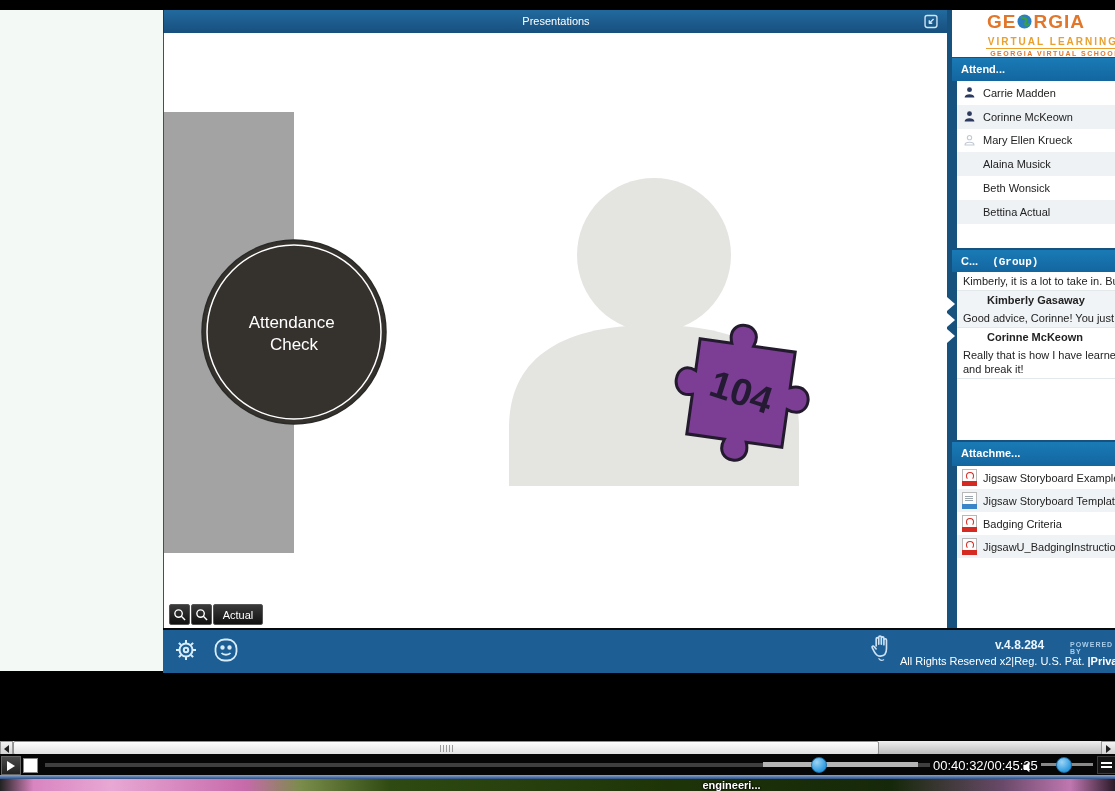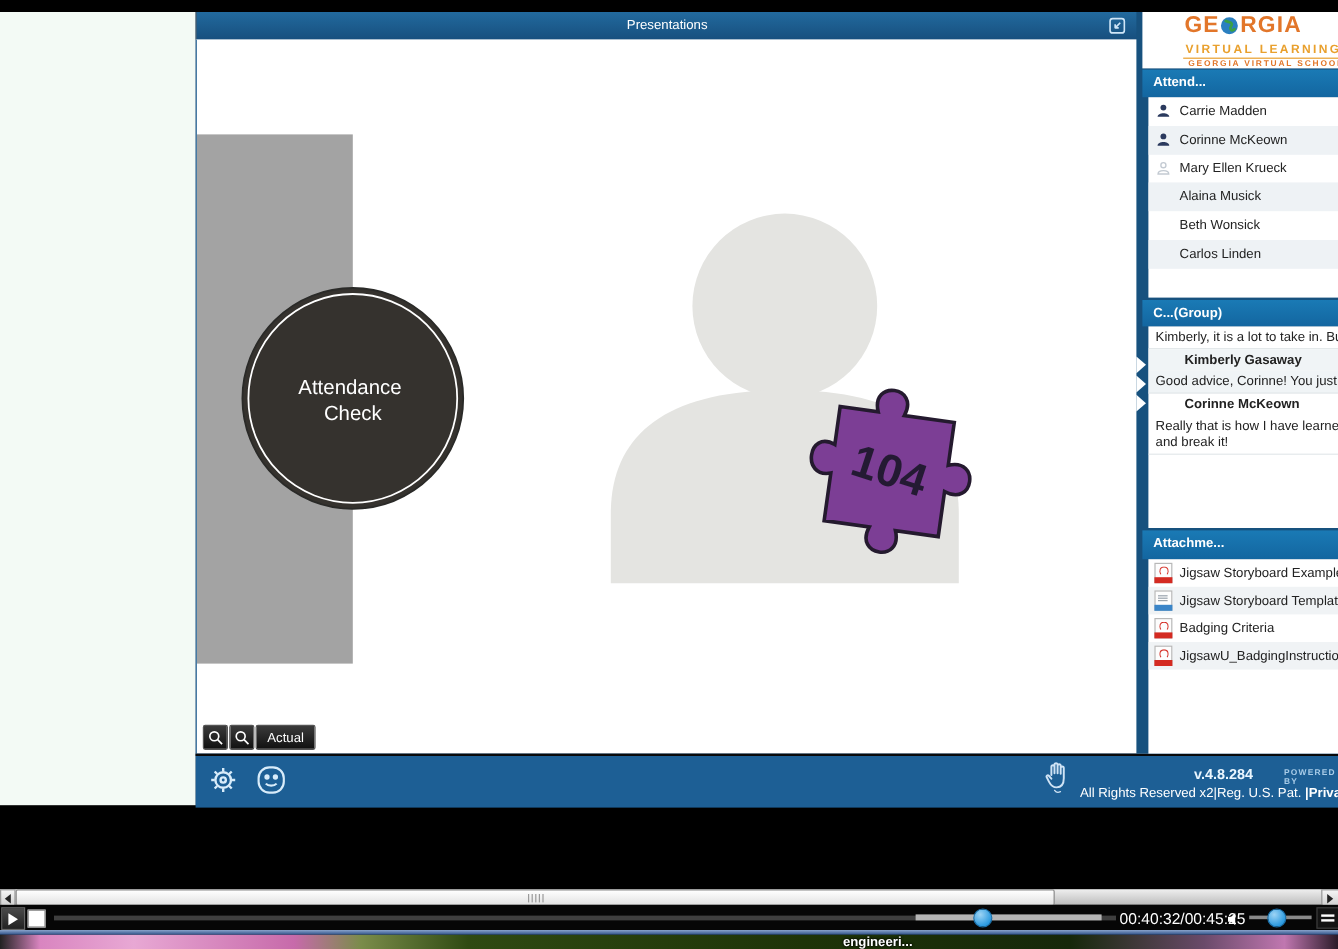--- a/index.html
+++ b/index.html
@@ -37,21 +37,21 @@
   #logo-l2{font-size:10px;font-weight:bold;color:#e9a02d;letter-spacing:2px;line-height:12px;
     border-bottom:1px solid #e9a02d;display:inline-block;padding:0 2px;}
   #logo-l3{font-size:7px;font-weight:bold;color:#e2762a;letter-spacing:1.5px;line-height:9px;}
   #att-hdr{left:5px;top:48px;width:163px;height:23px;}
   #att-list{left:10px;top:71px;width:178px;height:167px;background:#fff;overflow:hidden;}
   .arow{height:23.8px;display:flex;align-items:center;font-size:11px;color:#222;padding-left:6px;gap:7px;
     white-space:nowrap;}
   .arow:nth-child(even){background:#eef2f5;}
   .person{width:13px;height:13px;flex:0 0 13px;}
   #chat-hdr{left:5px;top:240px;width:163px;height:22px;}
-  #chat-hdr .sfx{font-weight:bold;}
+  #chat-hdr .sfx{font-weight:bold;margin-left:14px;font-family:Liberation Mono, monospace;}
   #chat-list{left:10px;top:262px;width:158px;height:168px;background:#fff;overflow:hidden;font-size:11px;color:#222;}
   .msg{padding:3px 0 3px 6px;white-space:nowrap;overflow:hidden;}
   .msg.b{font-weight:bold;padding-left:30px;}
   .g2{background:#f0f4f6;}
   .m0{border-bottom:1px solid #e3e8ea;}
   .m2{border-bottom:1px solid #e3e8ea;}
   .m4{padding-bottom:0;}
   .m5{padding-top:2px;border-bottom:1px solid #e3e8ea;}
   #chat-handle{left:0;top:285px;width:10px;height:52px;}
   .tri{display:block;width:0;height:0;border-top:7px solid transparent;border-bottom:7px solid transparent;
@@ -225,21 +225,21 @@
     <div class="arow">
         <span style="width:13px;"></span>
       <span>Alaina Musick</span>
       </div>
     <div class="arow">
         <span style="width:13px;"></span>
       <span>Beth Wonsick</span>
       </div>
     <div class="arow">
         <span style="width:13px;"></span>
-      <span>Carlos Linden</span>
+      <span>Bettina Actual</span>
       </div>
   </div>
 
   <div id="chat-hdr" class="abs panel-hdr"><span>C...</span><span class="sfx">(Group)</span></div>
   <div id="chat-list" class="abs">
     <div class="msg m0">Kimberly, it is a lot to take in. But play</div>
     <div class="msg b g2">Kimberly Gasaway</div>
     <div class="msg g2 m2">Good advice, Corinne!  You just have t</div>
     <div class="msg b">Corinne McKeown</div>
     <div class="msg m4">Really that is how I have learned all o</div>

